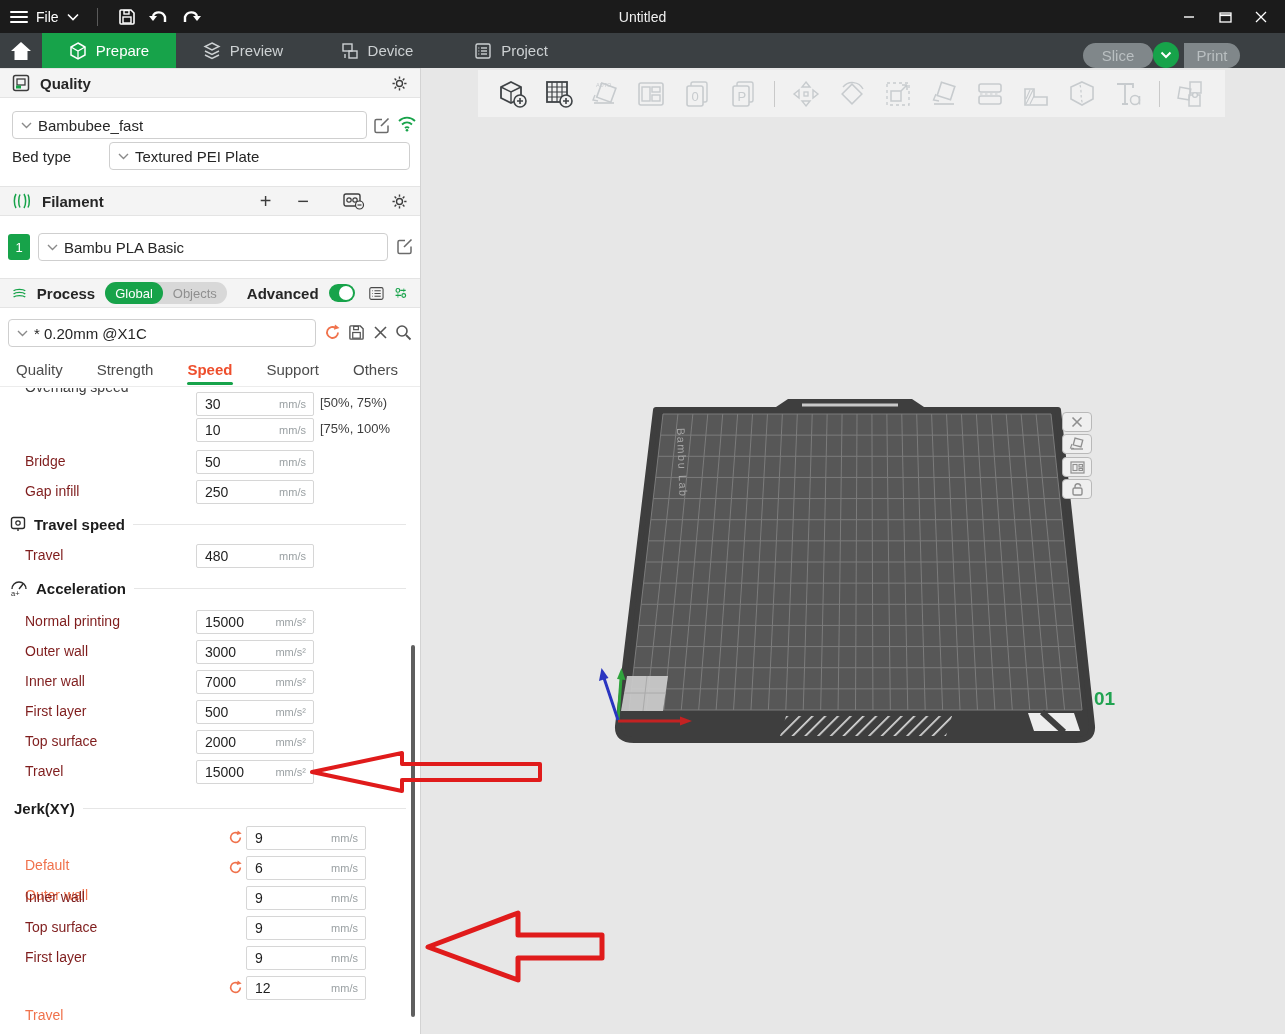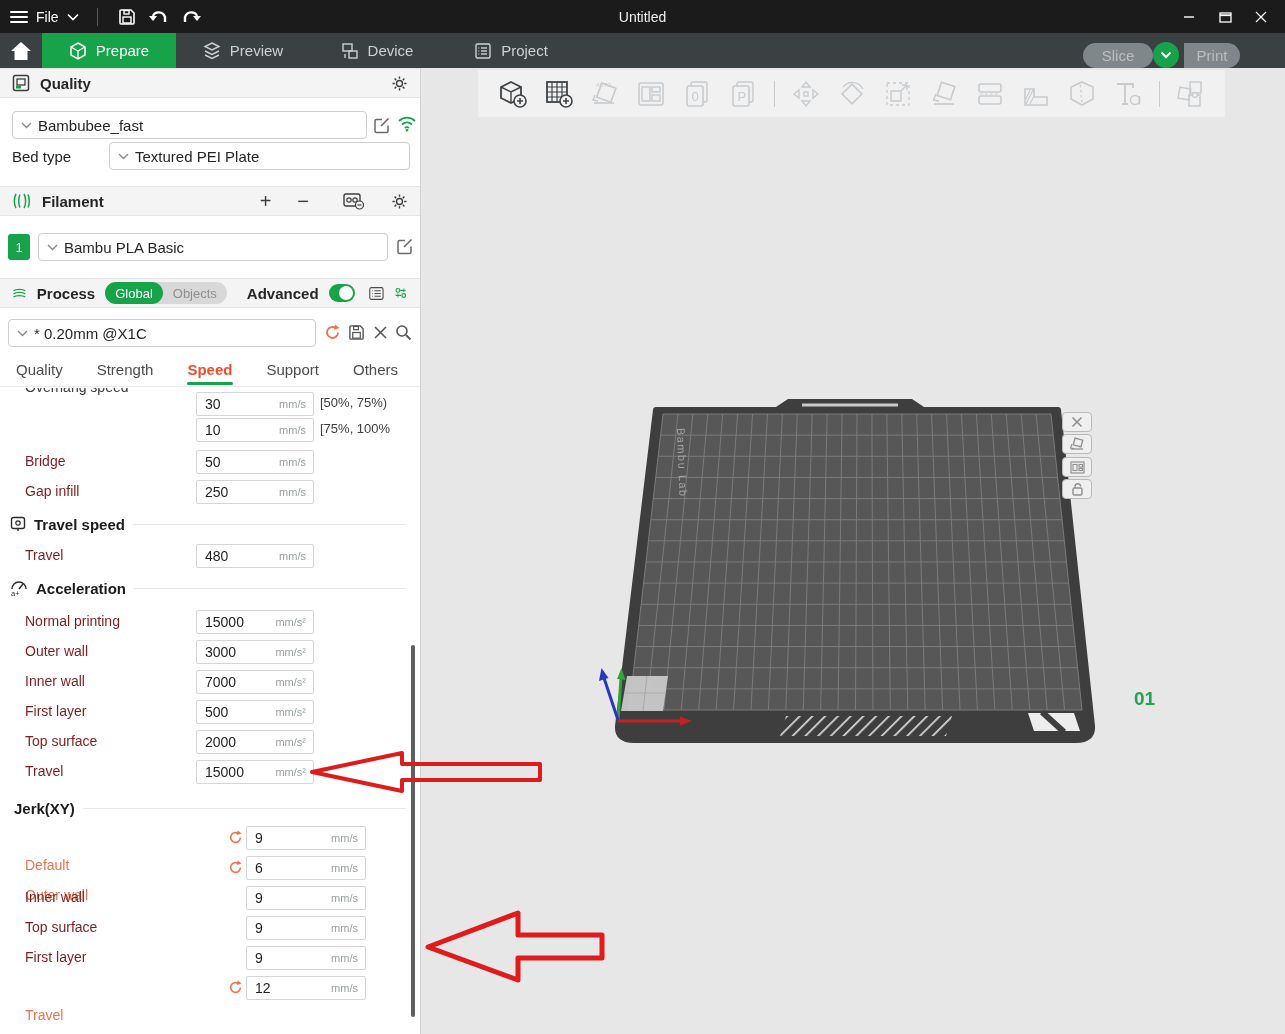--- a/index.html
+++ b/index.html
@@ -69,21 +69,21 @@
   .reset-ic { position:absolute; left:228px; top:4px; width:15px; height:15px; }
   #panel-scrollbar { position:absolute; left:411px; top:577px; width:4px; height:372px; background:#5f5f5f; border-radius:2px; }
 
   
   #viewport { position:absolute; left:421px; top:68px; width:864px; height:966px; background:#e7e7e7; }
   #vtoolbar { position:absolute; left:57px; top:2px; width:747px; height:47px; background:#f1f1f1; display:flex; align-items:center; justify-content:center; gap:16px; }
   .vt-ic { width:30px; height:30px; display:flex; align-items:center; justify-content:center; color:#c7cbce; }
   .vt-ic.dark { color:#3f4346; }
   .vt-div { width:1px; height:26px; background:#c9c9c9; }
   .plate-btn { position:absolute; left:641px; width:30px; height:20px; background:#efefef; border:1px solid #b9b9b9; border-radius:4px; display:flex; align-items:center; justify-content:center; color:#8f8f8f; }
-  #plate-number { position:absolute; left:673px; top:620px; font-size:19px; font-weight:bold; color:#21a351;margin-left:40px; }
+  #plate-number { position:absolute; left:673px; top:620px; font-size:19px; font-weight:bold; color:#21a351; }
 
   #arrows-overlay { position:absolute; left:0; top:0; width:1285px; height:1034px; z-index:60; pointer-events:none; }
   svg text { font-family:"Liberation Sans", sans-serif; }
 </style>
 </head>
 <body>
 
 <div id="titlebar">
   <div class="tb-left">
     <div class="tb-file">

